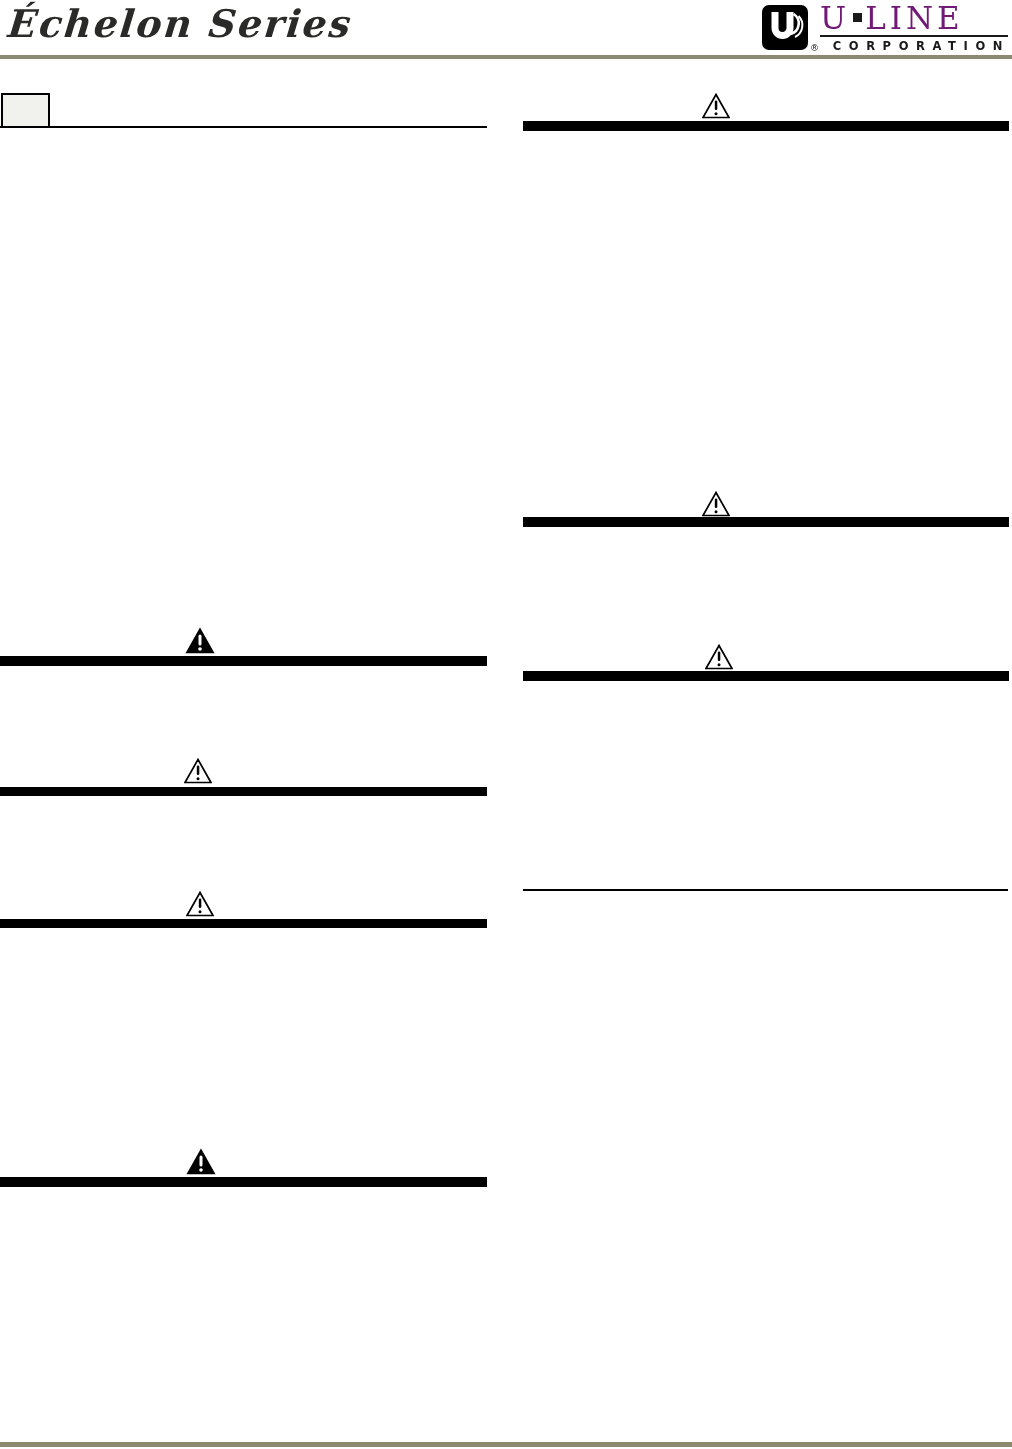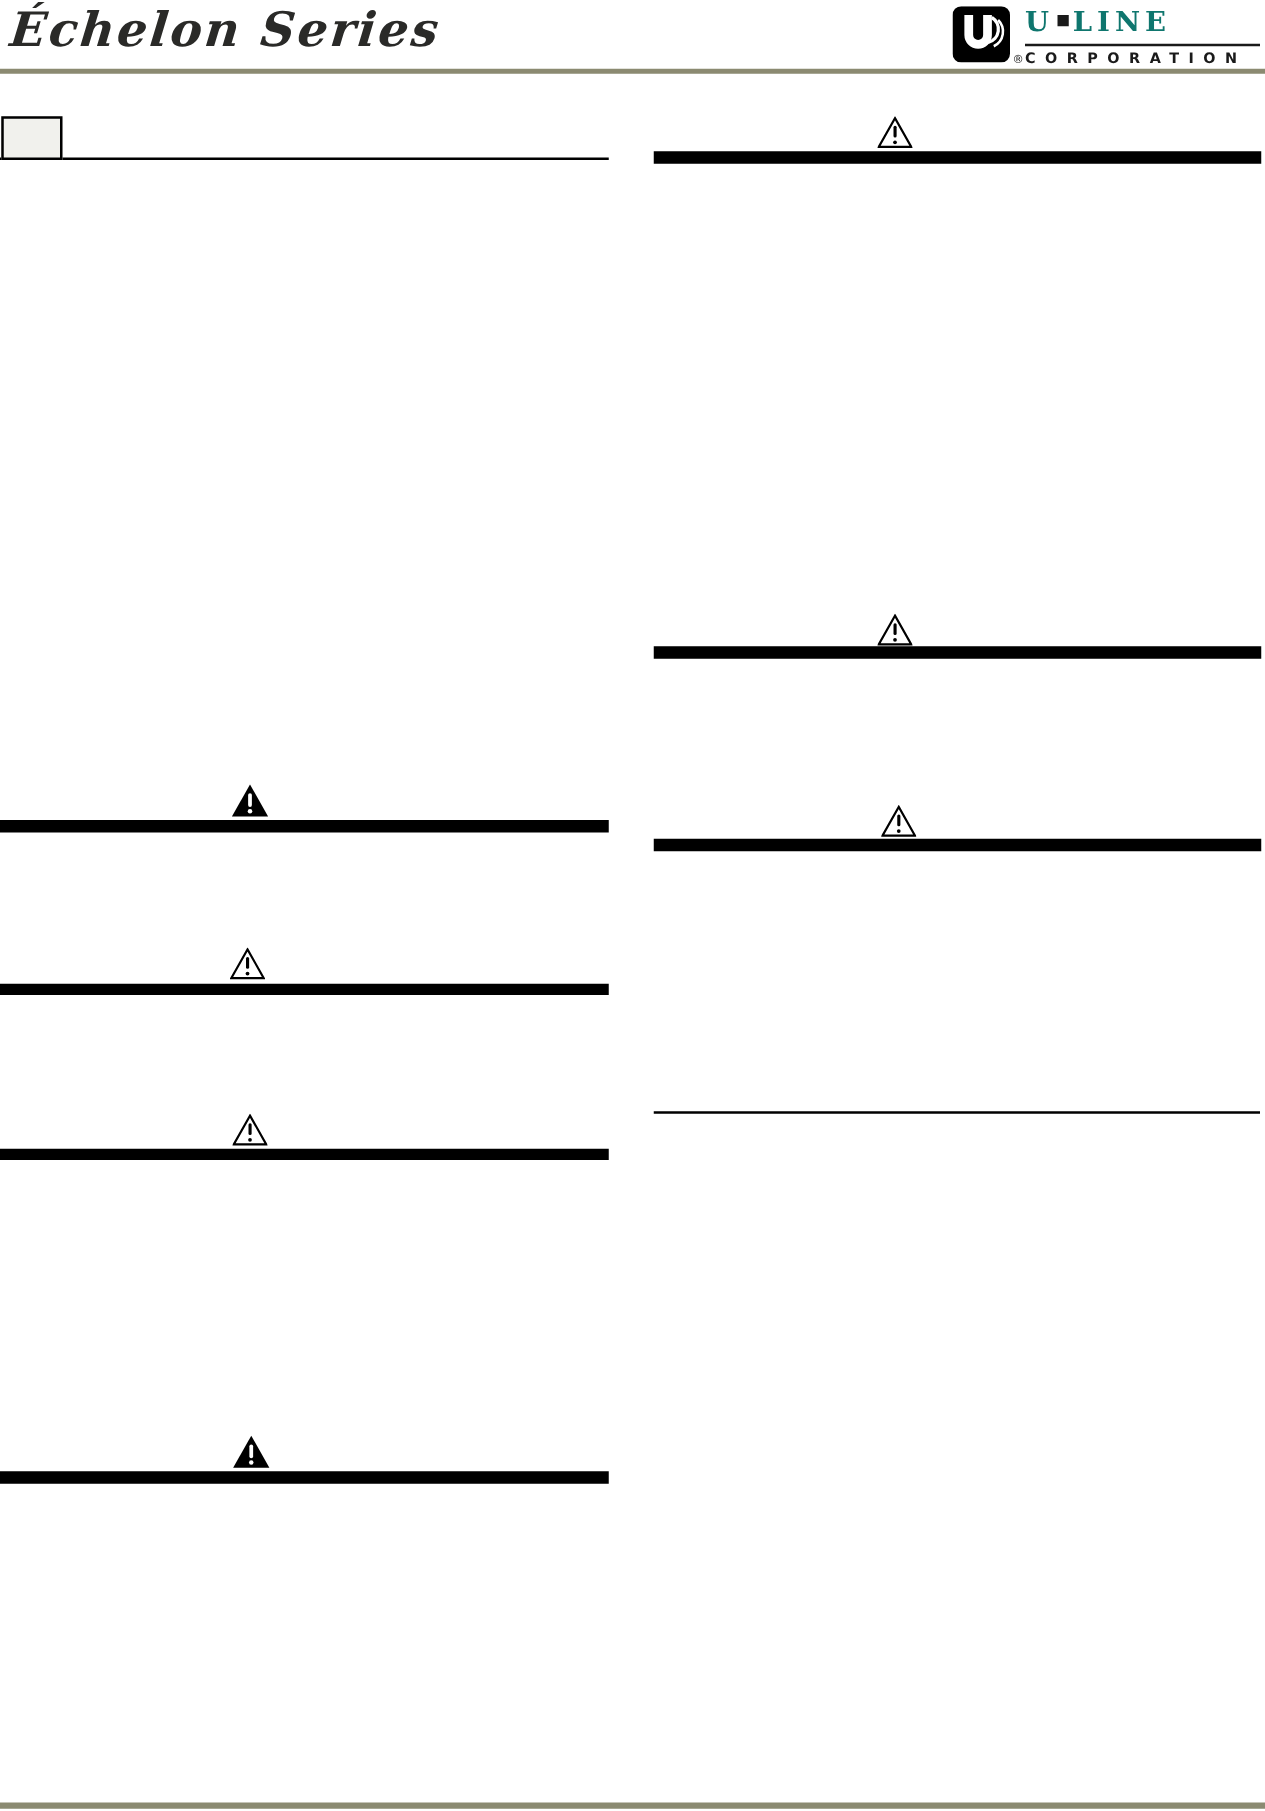--- a/index.html
+++ b/index.html
@@ -35,35 +35,35 @@
   .logo { position:absolute; top:3px; right:2px; width:248px; height:50px; }
   .logo-mark { position:absolute; left:0; top:2px; width:46px; height:45px; }
   .logo-reg {
     position:absolute; left:48px; top:40px;
     font-size:9px; color:#1a1a1a;
     font-family:"DejaVu Sans", sans-serif;
   }
   .logo-text { position:absolute; left:58px; top:0; width:190px; text-align:left; }
   .logo-brand {
     font-family:"DejaVu Serif", serif;
-    font-weight:bold; font-size:22px; line-height:31px;
-    letter-spacing:4px; color:#0f766e;
+    font-weight:normal; font-size:31px; line-height:31px;
+    letter-spacing:4px; color:#701a75;
     white-space:nowrap; display:block;
   }
   .square-dot {
     display:inline-block; width:9px; height:9px;
     background:#1a1a1a; margin:0 3px; vertical-align:middle;
     position:relative; top:-3px;
   }
   .logo-underline { width:188px; height:2px; background:#1a1a1a; margin:1px 0 2px 0; }
   .logo-corp {
     font-family:"DejaVu Sans", sans-serif;
     font-weight:bold; font-size:11.5px;
     letter-spacing:7.6px; color:#1a1a1a;
-    white-space:nowrap; display:block;
+    white-space:nowrap; display:block;text-align:right;
   }
 
   
   .section-heading-rule {
     position:absolute; left:0; top:126px;
     width:487px; height:2px; background:#000;
   }
   .section-number-box {
     position:absolute; left:1px; top:93px;
     width:45px; height:31px;

